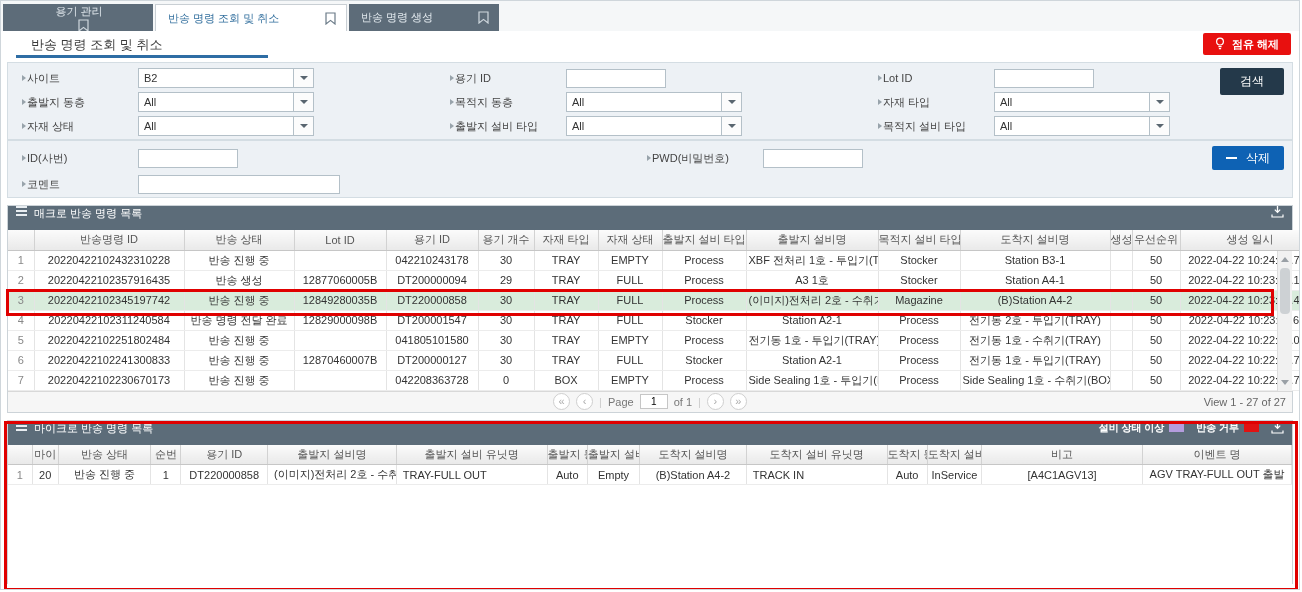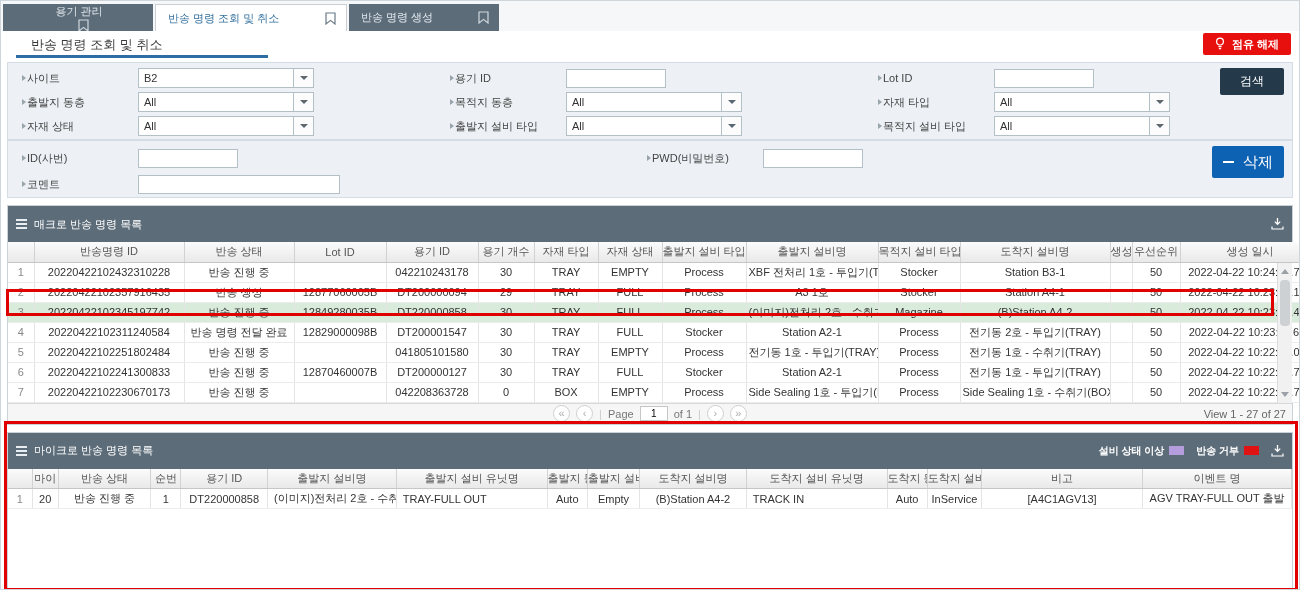--- a/index.html
+++ b/index.html
@@ -40,30 +40,30 @@
   .tinput.wide { width:202px; }
   .select { display:flex; width:176px; height:20px; cursor:pointer; }
   .sel-box { flex:1; border:1px solid #b4c0c8; background:#fff; font-size:11px; display:flex;
              align-items:center; padding:0 5px; color:#333; overflow:hidden; }
   .sel-btn { width:20px; border:1px solid #b4c0c8; border-left:none; background:#fcfcfc;
              display:flex; align-items:center; justify-content:center; }
   .caret { width:0; height:0; border-top:4px solid #5a6670; border-left:4px solid transparent;
            border-right:4px solid transparent; }
   .search-btn { position:absolute; top:5px; right:8px; width:64px; height:27px; background:#24394a;
                 color:#fff; font-size:12px; border:none; border-radius:2px; cursor:pointer; }
-  .delete-btn { position:absolute; top:5px; right:8px; width:72px; height:32px; background:#0e62b4;
-                color:#fff; font-size:15px; border:none; border-radius:2px; cursor:pointer;
+  .delete-btn { position:absolute; top:5px; right:8px; width:72px; height:24px; background:#0e62b4;
+                color:#fff; font-size:12px; border:none; border-radius:2px; cursor:pointer;
                 display:flex; align-items:center; justify-content:center; gap:9px; }
   .minus { width:11px; height:2px; background:#fff; }
 
   
   .grid-panel { margin:7px 6px 0; border:1px solid #ccd3d8; background:#fff; }
   #micro-panel { height:164px; }
-  .grid-titlebar { height:36px; background:#5c6c79; color:#fff; font-size:11px; display:flex;
-                   align-items:center; padding:0 8px; gap:7px; }
+  .grid-titlebar { height:24px; background:#5c6c79; color:#fff; font-size:11px; display:flex;
+                   align-items:flex-start; padding:0 8px; gap:7px; }
   .titlebar-right { margin-left:auto; display:flex; align-items:center; gap:12px;font-weight:bold; }
   .legend-item { display:flex; align-items:center; gap:5px; font-size:10px; color:#fff; }
   .swatch { width:15px; height:9px; display:inline-block; }
   .burger { display:inline-flex; flex-direction:column; gap:2px; }
   .burger i { width:11px; height:2px; background:#e8edf1; }
 
   .macro-wrap { position:relative; padding-right:15px; }
   table { width:100%; border-collapse:collapse; table-layout:fixed; font-size:11px; }
   th { height:20px; background:linear-gradient(#fbfbfb,#e9e9e9); border-right:1px solid #d2d2d2;
        border-bottom:1px solid #c6c6c6; color:#555; font-weight:normal; overflow:hidden; white-space:nowrap; }

